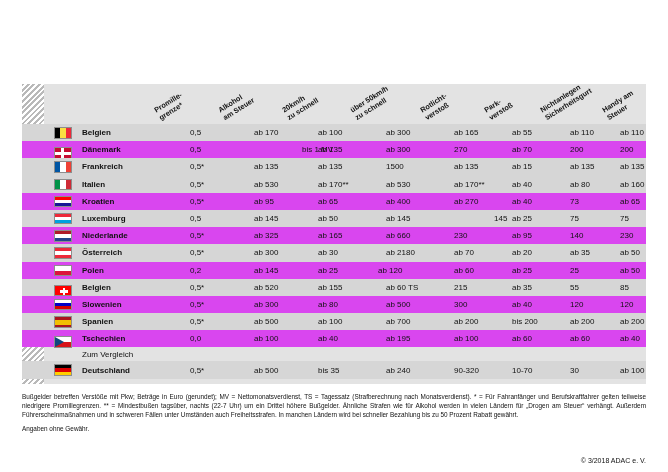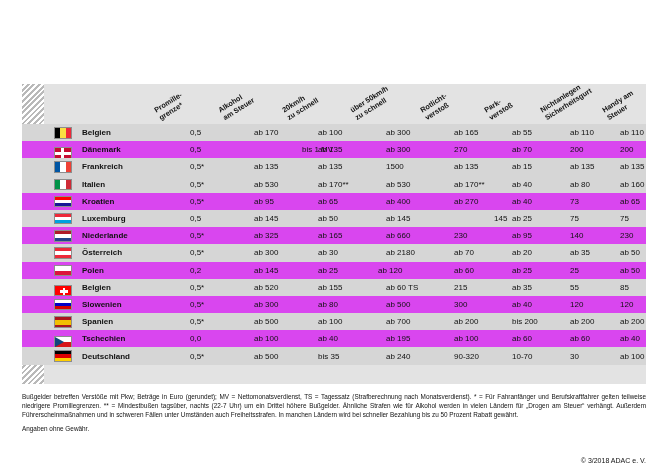--- a/index.html
+++ b/index.html
@@ -284,20 +284,23 @@
           <div class="country">Tschechien</div>
           <div class="cell" style="left: 168px;">0,0</div>
           <div class="cell" style="left: 232px;">ab 100</div>
           <div class="cell" style="left: 296px;">ab 40</div>
           <div class="cell" style="left: 364px;">ab 195</div>
           <div class="cell" style="left: 432px;">ab 100</div>
           <div class="cell" style="left: 490px;">ab 60</div>
           <div class="cell" style="left: 548px;">ab 60</div>
           <div class="cell" style="left: 598px;">ab 40</div>
         </div>
+        <div class="row" style="height: 14px;">
+          <div class="compare-label">Zum Vergleich</div>
+        </div>
         <div class="row alt compare-row">
           <div class="flag f-de"></div>
           <div class="country">Deutschland</div>
           <div class="cell" style="left: 168px;">0,5*</div>
           <div class="cell" style="left: 232px;">ab 500</div>
           <div class="cell" style="left: 296px; text-align: right;">bis 35</div>
           <div class="cell" style="left: 364px;">ab 240</div>
           <div class="cell" style="left: 432px;">90-320</div>
           <div class="cell" style="left: 490px;">10-70</div>
           <div class="cell" style="left: 548px;">30</div>

